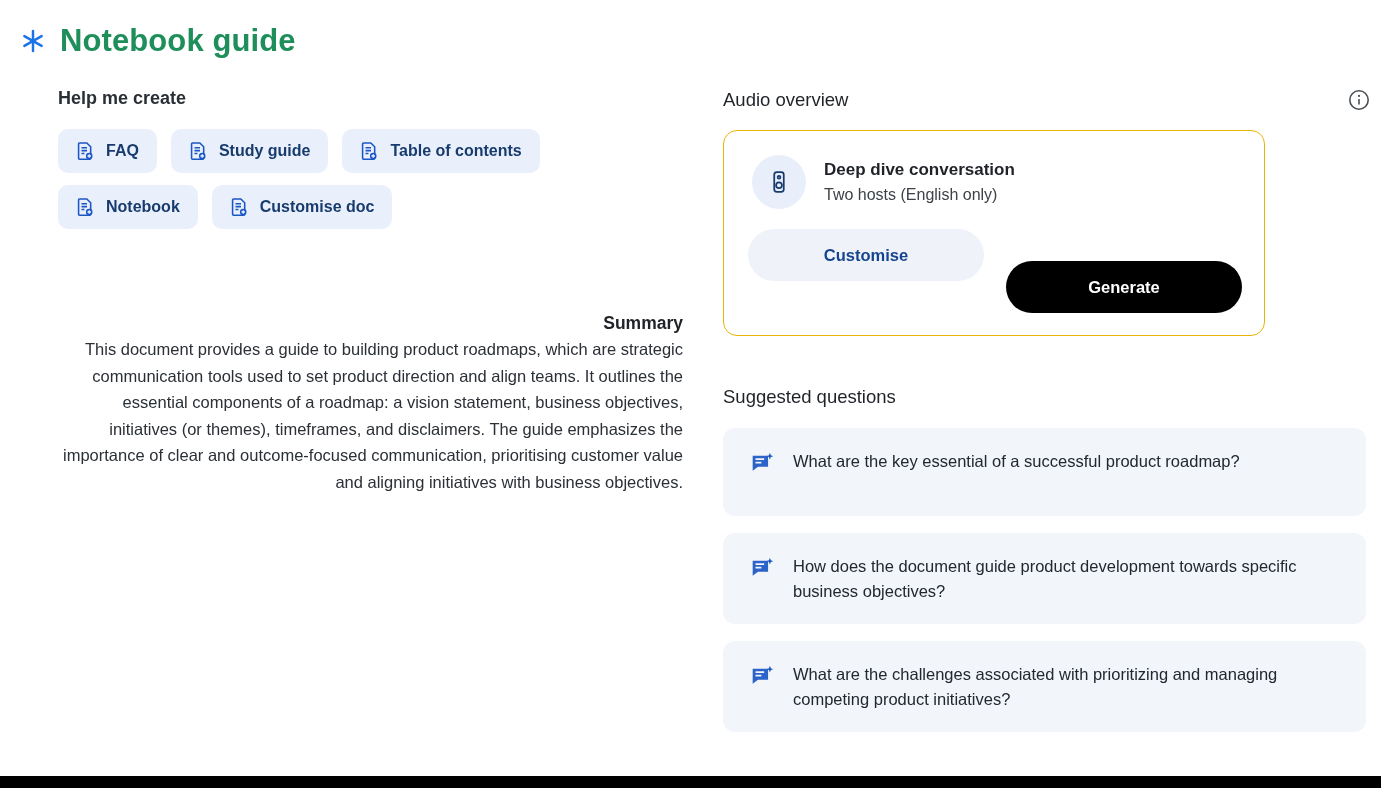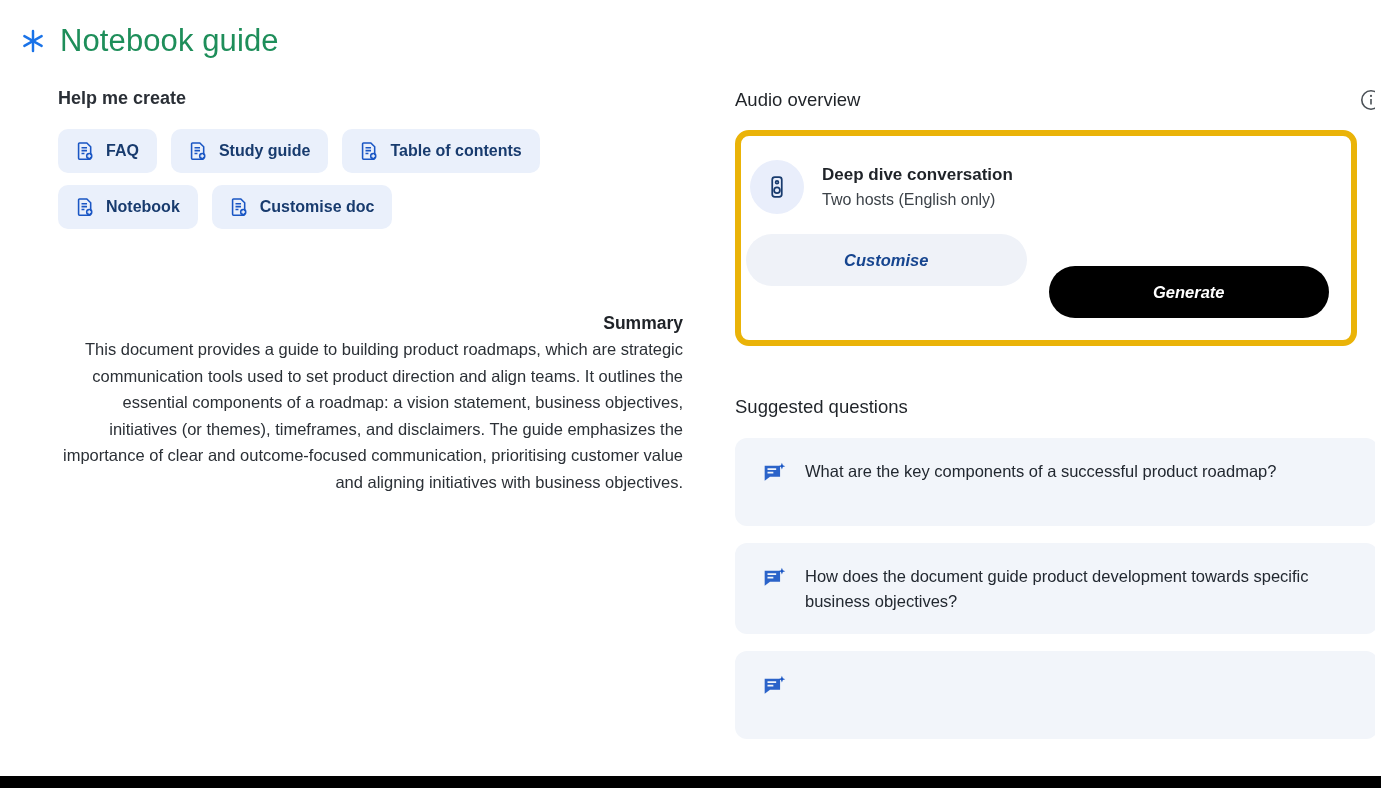--- a/index.html
+++ b/index.html
@@ -31,31 +31,31 @@
     width: 30px;
     height: 30px;
     display: inline-flex;
     align-items: center;
     justify-content: center;
     color: #1a73e8;
     flex: none;
   }
   .page-title {
     font-size: 31px;
-    font-weight: 400;
+    font-weight: 700;
     color: #1e8e5a;
     letter-spacing: 0.1px;
     line-height: 1.1;
   }
 
   
   .columns {
     display: flex;
     padding: 30px 40px 0 58px;
-    gap: 12px;
+    gap: 0;
   }
   .col-left { width: 665px; flex: none; }
   .col-right { width: 660px; flex: none; padding-left: 0; }
 
   .section-title {
     font-size: 18px;
     font-weight: 700;
     color: #2a2f36;
     margin: 0 0 20px 0;
   }
@@ -113,24 +113,24 @@
   }
   .info-icon {
     width: 24px;
     height: 24px;
     color: #4a5056;
     cursor: pointer;
     flex: none;
     margin-right: 12px;
   }
   .audio-card {
-    border: 6px solid #eab308;
+    border: 1px solid #eab308;
     border-radius: 14px;
-    padding: 20px 22px 22px 5px;
-    width: 622px;
+    padding: 20px 22px 22px 24px;
+    width: 542px;
   }
   .audio-top {
     display: flex;
     align-items: center;
     gap: 18px;
     padding: 4px 0 20px 4px;
   }
   .audio-avatar {
     width: 54px;
     height: 54px;
@@ -156,21 +156,20 @@
   .audio-buttons { display: flex; gap: 22px; }
   .btn {
     border: none;
     border-radius: 26px;
     height: 52px;
     font-size: 16.5px;
     font-weight: 700;
     cursor: pointer;
     font-family: "Liberation Sans", sans-serif;
     flex: 1;
-    font-style: italic;
   }
   .btn-secondary { background: #eff2f8; color: #16458f; }
   .btn-primary { background: #000000; color: #ffffff; margin-top: 32px; }
 
   
   .suggested { margin-top: 50px; }
   .q-list { display: flex; flex-direction: column; gap: 17px; }
   .q-item {
     display: flex;
     align-items: flex-start;
@@ -342,21 +341,21 @@
         <div class="q-list">
 
           <div class="q-item">
             <span class="q-icon">
               <svg viewBox="0 0 24 24" width="26" height="26" fill="none" stroke="currentColor" stroke-width="1.7">
                 <path d="M3.4 5.2h14.2v10.2H8.3L3.4 19.2z" fill="currentColor" stroke="none" opacity="0.92"></path>
                 <path d="M6 8.4h8M6 11.6h5.4" stroke="#f2f5fa" stroke-width="1.5"></path>
                 <path d="M19.3 2.6l.85 2.25 2.25.85-2.25.85-.85 2.25-.85-2.25-2.25-.85 2.25-.85z" fill="currentColor" stroke="none"></path>
               </svg>
             </span>
-            <div class="q-text">What are the key components of a successful product roadmap?</div>
+            <div class="q-text">What are the key essential of a successful product roadmap?</div>
           </div>
 
           <div class="q-item">
             <span class="q-icon">
               <svg viewBox="0 0 24 24" width="26" height="26" fill="none" stroke="currentColor" stroke-width="1.7">
                 <path d="M3.4 5.2h14.2v10.2H8.3L3.4 19.2z" fill="currentColor" stroke="none" opacity="0.92"></path>
                 <path d="M6 8.4h8M6 11.6h5.4" stroke="#f2f5fa" stroke-width="1.5"></path>
                 <path d="M19.3 2.6l.85 2.25 2.25.85-2.25.85-.85 2.25-.85-2.25-2.25-.85 2.25-.85z" fill="currentColor" stroke="none"></path>
               </svg>
             </span>
@@ -364,20 +363,21 @@
           </div>
 
           <div class="q-item">
             <span class="q-icon">
               <svg viewBox="0 0 24 24" width="26" height="26" fill="none" stroke="currentColor" stroke-width="1.7">
                 <path d="M3.4 5.2h14.2v10.2H8.3L3.4 19.2z" fill="currentColor" stroke="none" opacity="0.92"></path>
                 <path d="M6 8.4h8M6 11.6h5.4" stroke="#f2f5fa" stroke-width="1.5"></path>
                 <path d="M19.3 2.6l.85 2.25 2.25.85-2.25.85-.85 2.25-.85-2.25-2.25-.85 2.25-.85z" fill="currentColor" stroke="none"></path>
               </svg>
             </span>
+            <div class="q-text">What are the challenges associated with prioritizing and managing competing product initiatives?</div>
           </div>
 
         </div>
       </div>
 
     </div>
   </div>
 
   <div class="right-edge"></div>
   <div class="bottom-bar"></div>

